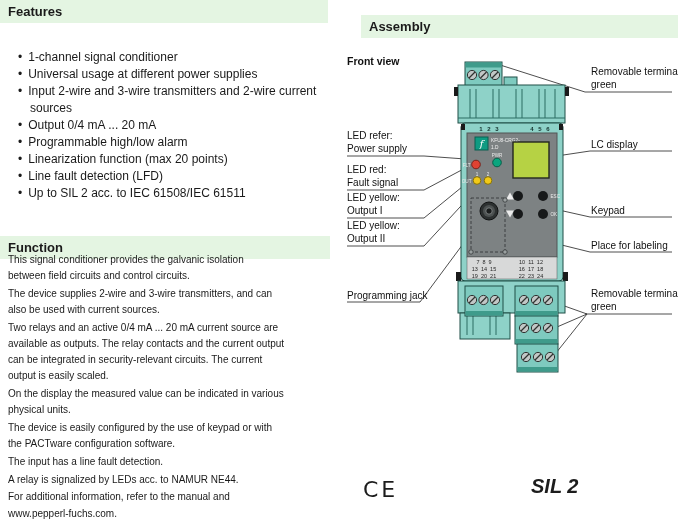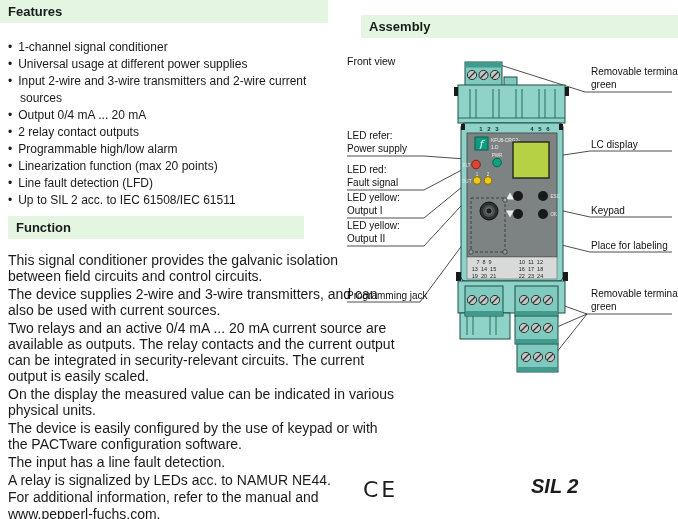--- a/index.html
+++ b/index.html
@@ -1,47 +1,46 @@
 <!DOCTYPE html>
 <html><head>
 <meta charset="utf-8">
 <style>
   html,body{margin:0;padding:0;background:#fff;}
   .page{position:relative;width:678px;height:519px;background:#fff;overflow:hidden;
         font-family:"Liberation Sans",sans-serif;color:#1a1a1a;}
   .bar{position:absolute;height:23px;line-height:23px;font-size:13px;font-weight:bold;
        padding-left:8px;box-sizing:border-box;background:#e4f5e2;}
   .bar-features{left:0;top:7;width:328px;}
-  .bar-function{left:0;top:216px;width:296px;margin-left:8px;}
+  .bar-function{left:0;top:236px;width:330px;}
   .bar-assembly{left:343px;top:15px;width:370px;margin-left:18px;}
-  ul.features{position:absolute;left:8px;top:39px;width:322px;margin:0;padding:0;list-style:none;}
+  ul.features{position:absolute;left:8px;top:39px;width:322px;margin:10px;padding:0;list-style:none;}
   ul.features li{white-space:pre;font-size:12px;line-height:17px;padding-left:12px;text-indent:-12px;}
   ul.features li::before{content:"\2022\2002";}
   .paras{position:absolute;left:8px;top:252px;width:330px;}
-  .paras p{white-space:pre;font-size:14px;line-height:16.2px;margin:0 0 1.5px 0;}
+  .paras p{white-space:pre;font-size:10px;line-height:16.2px;margin:0 0 1.5px 0;}
   .assembly{position:absolute;left:343px;top:30px;width:335px;height:489px;}
   .assembly svg{position:absolute;left:0;top:0;}
   .callout{position:absolute;white-space:pre;font-size:10px;line-height:13px;color:#111;}
-  .bold{font-weight:normal;font-size:10.5px;}
+  .bold{font-weight:bold;font-size:10.5px;}
   .cl-left{left:4px;}
   .cl-right{left:248px;}
 </style>
 </head>
 <body>
 
 <div class="page">
 
   <div class="bar bar-features">Features</div>
   <ul class="features">
     <li>1-channel signal conditioner</li>
     <li>Universal usage at different power supplies</li>
     <li>Input 2-wire and 3-wire transmitters and 2-wire current
 sources</li>
     <li>Output 0/4 mA ... 20 mA</li>
-    <li>2 relay contact outputs</li>
     <li>Programmable high/low alarm</li>
     <li>Linearization function (max 20 points)</li>
     <li>Line fault detection (LFD)</li>
     <li>Up to SIL 2 acc. to IEC 61508/IEC 61511</li>
   </ul>
   <div class="bar bar-function">Function</div>
   <div class="paras">
     <p>This signal conditioner provides the galvanic isolation
 between field circuits and control circuits.</p>
     <p>The device supplies 2-wire and 3-wire transmitters, and can

